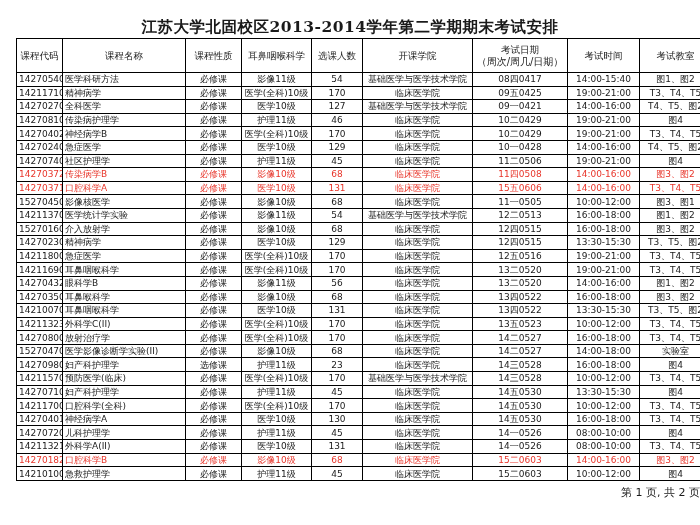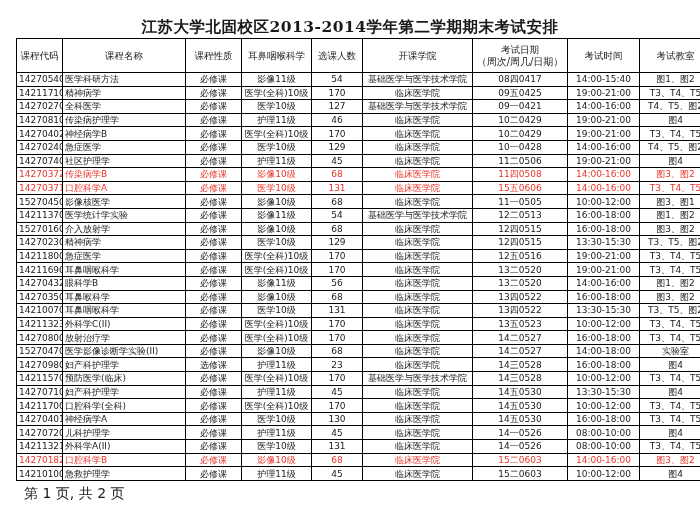--- a/index.html
+++ b/index.html
@@ -40,22 +40,22 @@
     font-size:9.5px;
   }
   table.schedule td{
     height:12.6px;
   }
   td.al{text-align:left;}
   td.ac{text-align:center;}
   tr.hl td{color:#e8352a;}
   .hdr-line2{font-size:10px;}
   .page-footer{
-    text-align:left;
-    font-size:14px;
+    text-align:right;
+    font-size:11px;
     margin-top:4px;
     margin-left:24px;
   }
 </style>
 </head>
 <body>
 
 <div class="page-title">江苏大学北固校区2013-2014学年第二学期期末考试安排</div>
 
 <table class="schedule">

